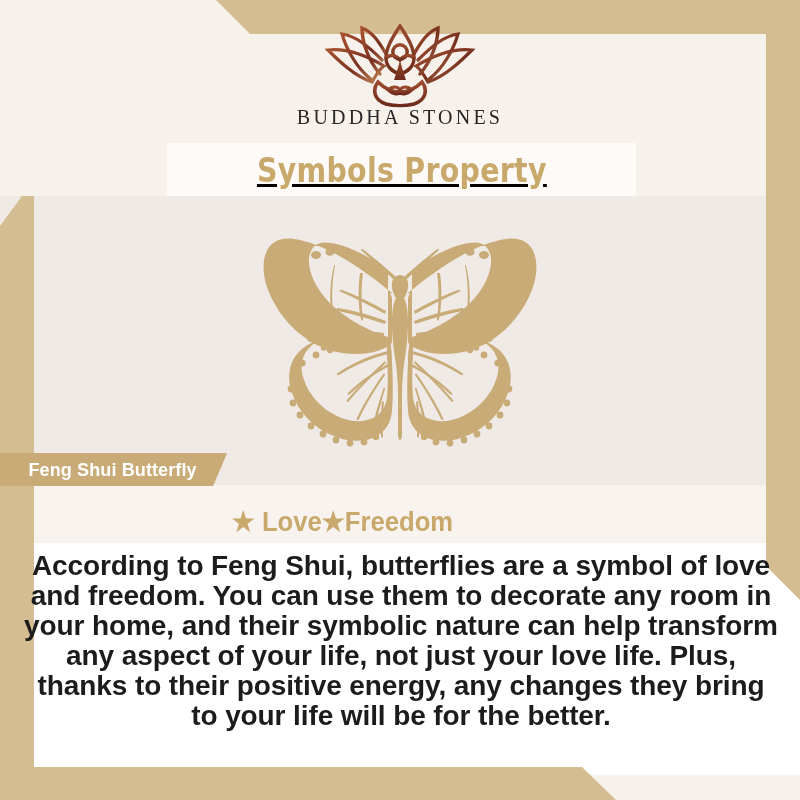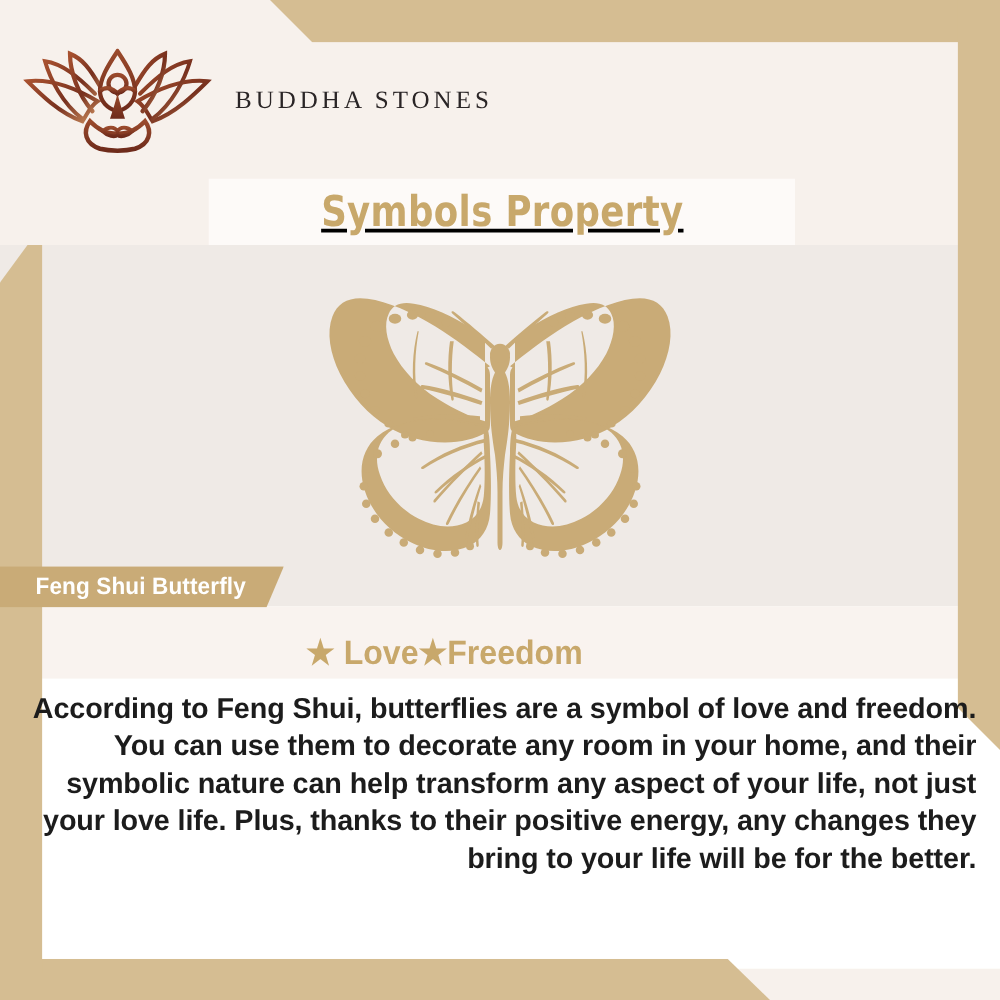--- a/index.html
+++ b/index.html
@@ -55,21 +55,21 @@
     background:#ffffff;
   }
   .panel-foot {
     position:absolute; left:0; top:775px; width:800px; height:25px;
     background:#f7f1ec;
   }
 
   
   .logo-wrap {
     position:absolute; left:0; top:24px; width:800px; height:116px;
-    display:flex; flex-direction:row; align-items:center;
+    display:flex; flex-direction:column; align-items:center;
     justify-content:flex-start;
   }
   .logo-mark { width:188px; height:86px; display:block; }
   .logo-text {
     font-family:"Liberation Serif", serif;
     font-size:20px; letter-spacing:3.2px;
     color:#2a2526; font-weight:400;
     margin-top:-4px;
   }
 
@@ -106,37 +106,36 @@
     font-family:"Liberation Sans Narrow","Liberation Sans", sans-serif;
     font-size:19px; font-weight:bold; color:#ffffff;
     letter-spacing:0.1px;
     transform:scaleX(0.95);
   }
 
   
   .heading {
     position:absolute; left:0; top:506px; width:684px;
     text-align:center;
-    margin-left:13px;
   }
   .heading span {
     font-family:"Liberation Sans Narrow","Liberation Sans", sans-serif;
     font-size:27px; font-weight:bold;
     color:#c8a86b; letter-spacing:0px;
     transform:scaleX(0.95); display:inline-block;
   }
 
   
   .paragraph {
     position:absolute; left:21px; top:551px; width:760px;
     font-family:"Liberation Sans Narrow","Liberation Sans", sans-serif;
-    font-size:23px; font-weight:bold;
+    font-size:28px; font-weight:bold;
     color:#1c1c1c; line-height:30px;
     letter-spacing:-0.1px;
-    text-align:right;
+    text-align:center;
   }
 </style>
 </head>
 <body>
 
 <div id="poster">
 
   <div class="panel-head"></div>
   <div class="panel-img"></div>
   <div class="panel-gap"></div>

